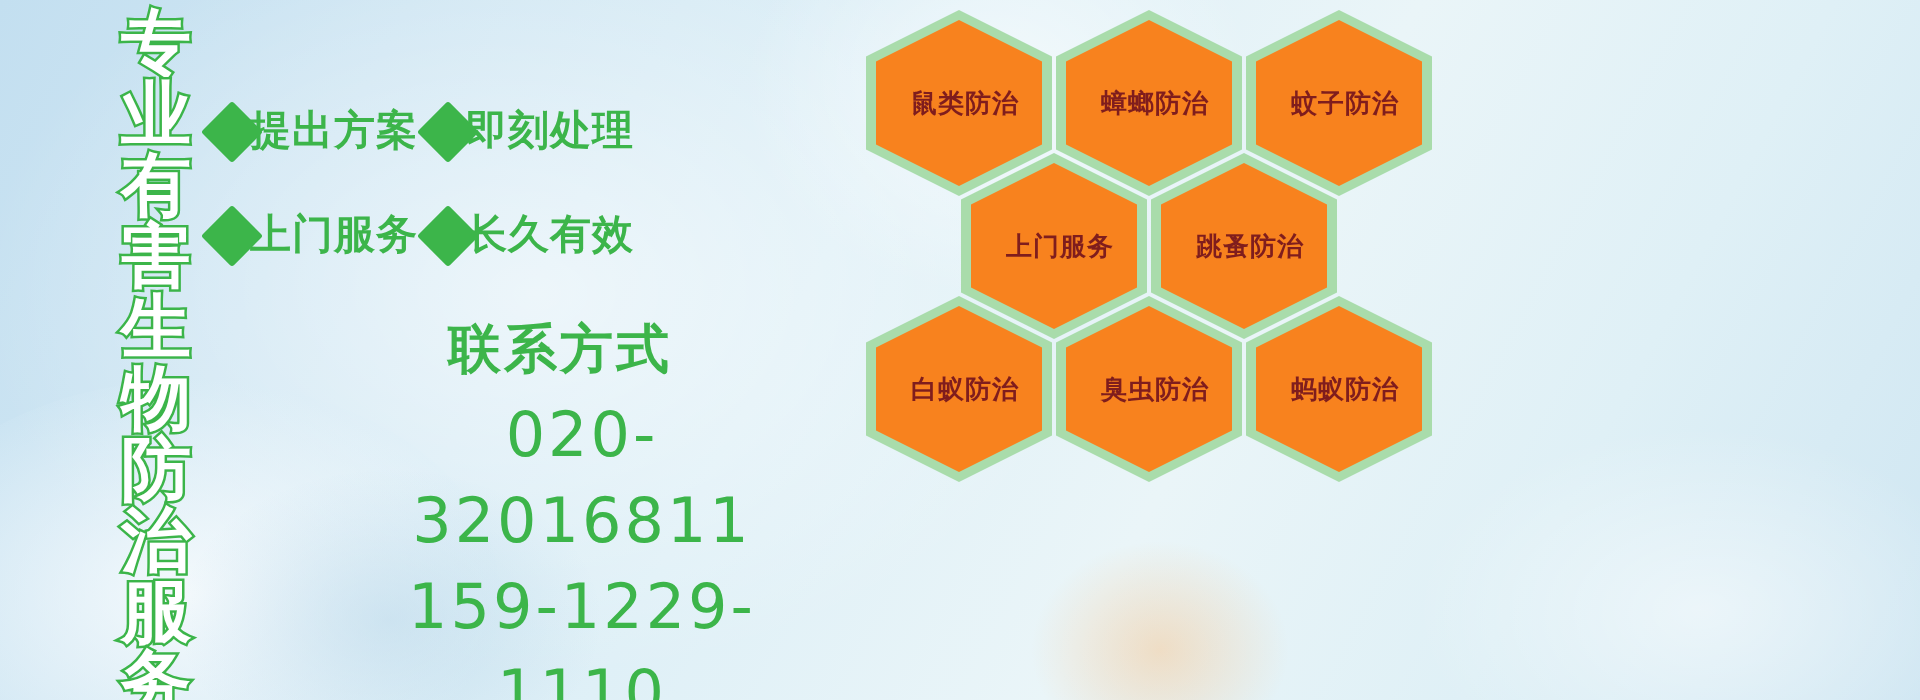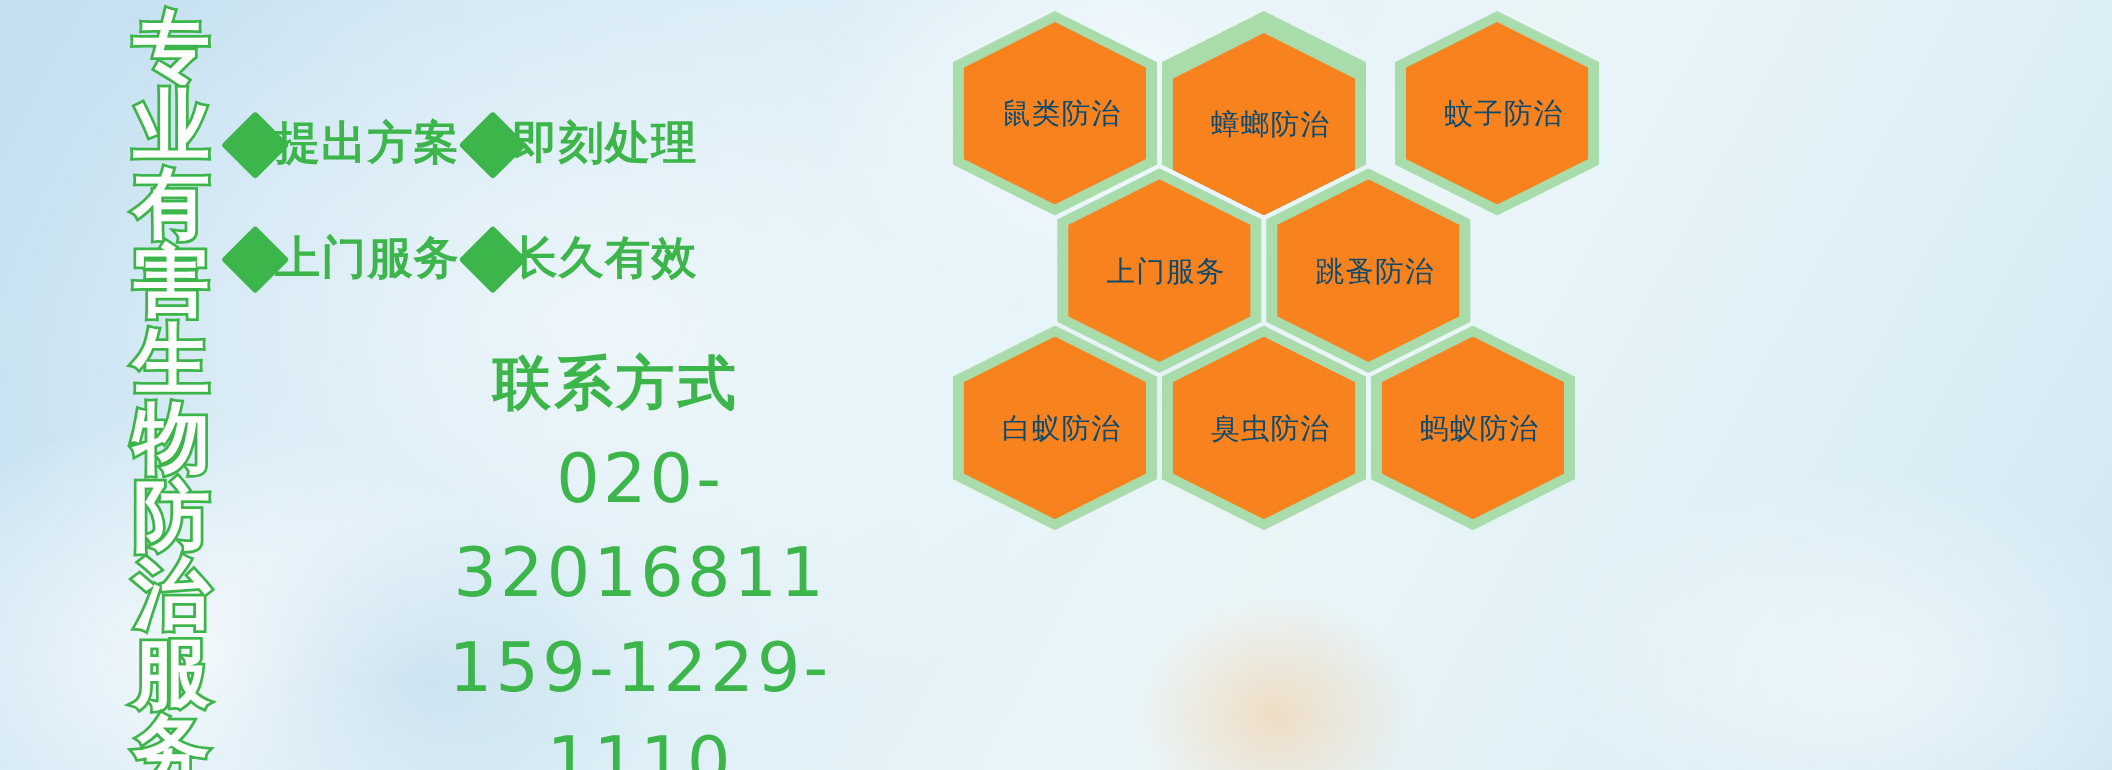--- a/index.html
+++ b/index.html
@@ -165,32 +165,32 @@
   .hex-inner {
     width: 166px;
     height: 166px;
     background: #f8821e;
     clip-path: polygon(50% 0%, 100% 25%, 100% 75%, 50% 100%, 0% 75%, 0% 25%);
     display: flex;
     align-items: center;
     justify-content: center;
   }
   .hex-label {
-    color: #0c4a6e;
+    color: #7f1d1d;
     font-size: 26px;
-    font-weight: 400;
+    font-weight: 700;
     letter-spacing: 1px;
     white-space: nowrap;
     font-family: "DejaVu Sans", "Liberation Sans", sans-serif;
     margin-left: 12px;
   }
   
   .hex-r1c1 { left: 6px;   top: 10px; }
-  .hex-r1c2 { left: 196px; top: 10px; align-items: flex-end; }
-  .hex-r1c3 { left: 408px; top: 10px; }
+  .hex-r1c2 { left: 196px; top: 10px; }
+  .hex-r1c3 { left: 386px; top: 10px; }
   
   .hex-r2c1 { left: 101px; top: 153px; }
   .hex-r2c2 { left: 291px; top: 153px; }
   
   .hex-r3c1 { left: 6px;   top: 296px; }
   .hex-r3c2 { left: 196px; top: 296px; }
   .hex-r3c3 { left: 386px; top: 296px; }
 </style>
 </head>
 <body>

